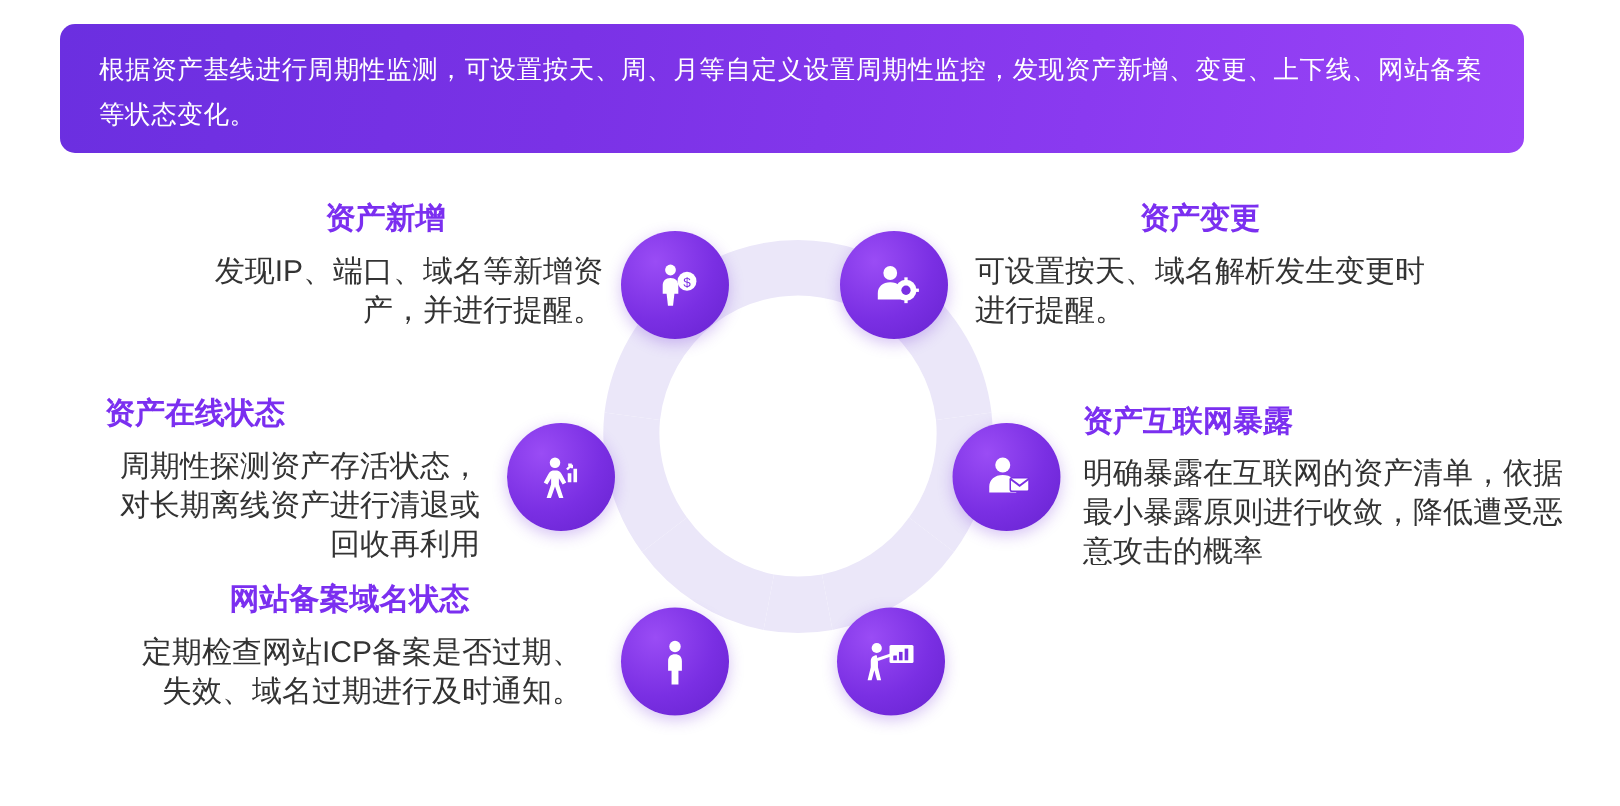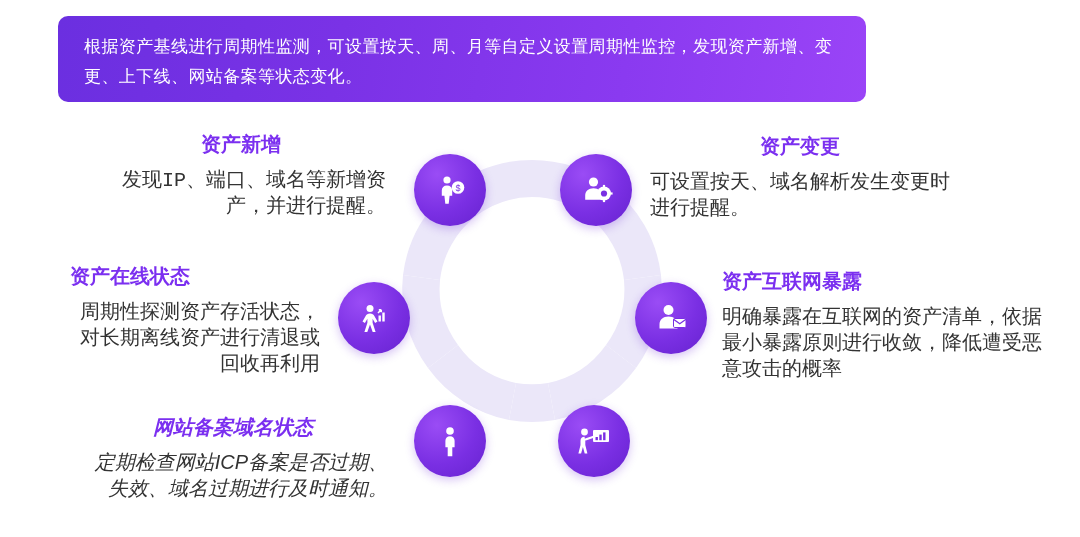--- a/index.html
+++ b/index.html
@@ -11,23 +11,23 @@
     height: 537px;
     background: #ffffff;
     font-family: "Liberation Sans", "DejaVu Sans", sans-serif;
     overflow: hidden;
     position: relative;
   }
 
   
   #banner {
     position: absolute;
-    left: 58px;
+    left: 40px;
     top: 16px;
-    width: 808px;
+    width: 976px;
     height: 86px;
     border-radius: 10px;
     background: linear-gradient(100deg, #6b2fe0 0%, #7a32e6 35%, #8a3af0 70%, #9a44f7 100%);
     box-sizing: border-box;
     padding: 16px 26px 14px 26px;
     color: #ffffff;
   }
   #banner .banner-text {
     font-size: 17px;
     line-height: 30px;
@@ -89,23 +89,23 @@
   }
   .block .body {
     color: #333333;
     font-size: 20px;
     line-height: 26px;
   }
   .align-right { text-align: right; }
   .align-left  { text-align: left; }
 
   
-  #blk-new      { left: 96px; top: 30px;  width: 290px; font-family: Liberation Mono, monospace; }
+  #blk-new      { left: 112px; top: 30px;  width: 290px; }
   #blk-online   { left: 70px;  top: 160px; width: 250px; }
-  #blk-icp      { left: 78px;  top: 311px; width: 310px; font-style: italic; }
+  #blk-icp      { left: 78px;  top: 284px; width: 310px; }
   #blk-change   { left: 650px; top: 30px;  width: 300px; }
   #blk-expose   { left: 722px; top: 165px; width: 330px; }
   #blk-classify { left: 660px; top: 296px; width: 320px; }
 
   #blk-new .title     { text-align: center; }
   #blk-online .title  { text-align: left; }
   #blk-icp .title     { text-align: center; }
   #blk-change .title  { text-align: center; }
   #blk-expose .title  { text-align: left; font-family: Liberation Serif, serif; }
   #blk-classify .title{ text-align: left; }

